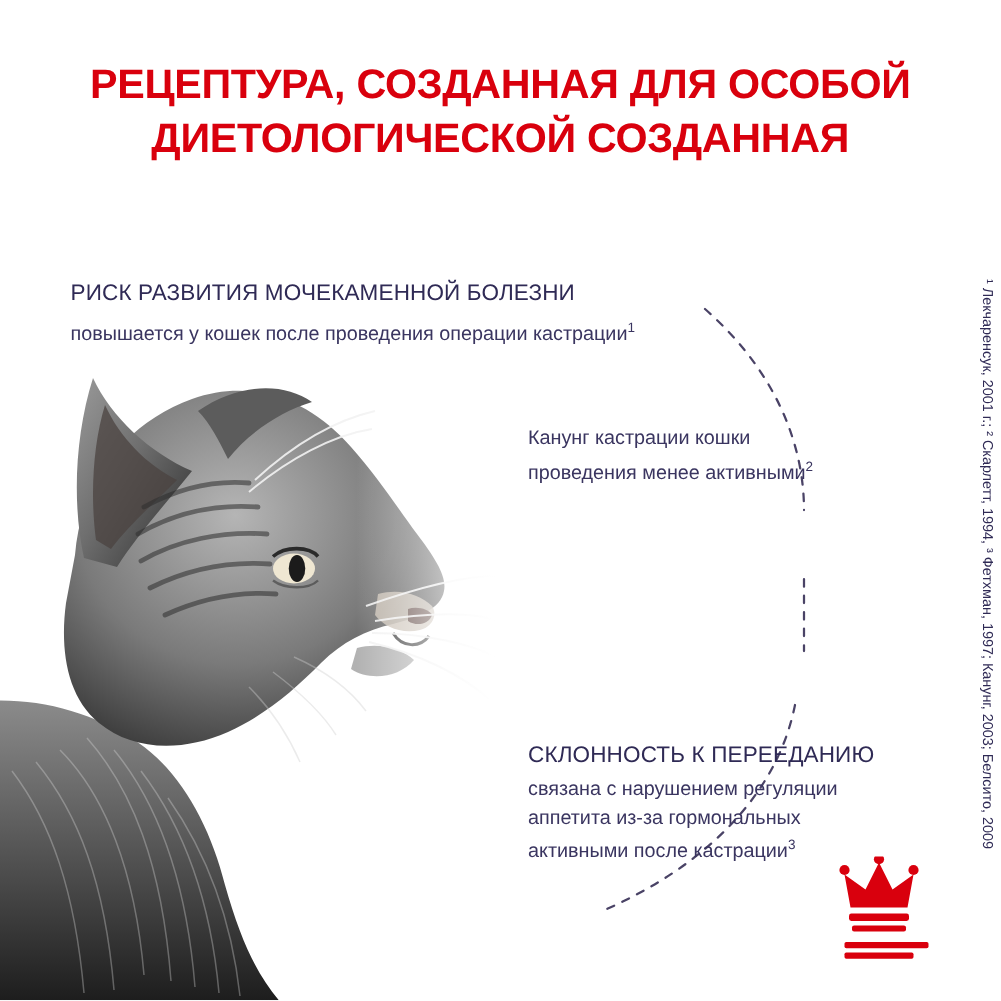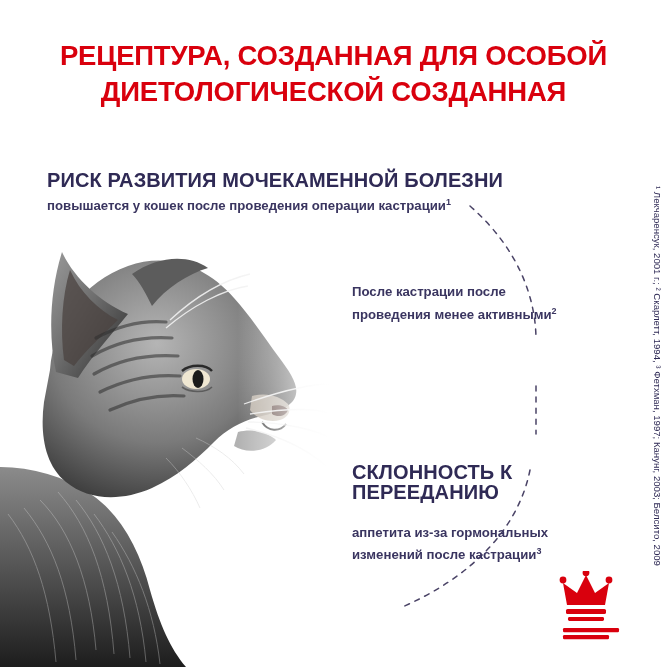--- a/index.html
+++ b/index.html
@@ -46,38 +46,37 @@
     width: 330px;
     height: 497px;
     overflow: hidden;
   }
   .cat-photo svg { display: block; }
 
   
   .block { position: absolute; }
   .block .title {
     color: #2f2a55;
-    font-weight: bold;
-    font-size: 20px;
+    font-weight: normal;
+    font-size: 15px;
     line-height: 20px;
     letter-spacing: 0.1px;
-    margin: 0 0 3px 0;
+    margin: 16px 0 3px 0;
   }
   .block .body {
     color: #3a3560;
     font-size: 13.2px;
     line-height: 18.5px;
     margin: 0;
-    font-weight: bold;
   }
   .block .body sup, .block .title sup { font-size: 9px; }
 
   #block-1 { left: 47px; top: 170px; width: 480px; }
   #block-2 { left: 352px; top: 283px; width: 290px; }
-  #block-3 { left: 352px; top: 462px; width: 300px; }
+  #block-3 { left: 352px; top: 478px; width: 300px; }
 
   
   .arcs {
     position: absolute;
     left: 0; top: 0;
     width: 667px; height: 667px;
     pointer-events: none;
   }
 
   
@@ -211,31 +210,31 @@
     </g>
   </svg>
 
   <div class="block" id="block-1">
     <p class="title">РИСК РАЗВИТИЯ МОЧЕКАМЕННОЙ БОЛЕЗНИ</p>
     <p class="body"><span>повышается у кошек после проведения операции кастрации</span><sup>1</sup></p>
   </div>
 
   <div class="block" id="block-2">
     <p class="body">
-      <span>После кастрации после</span><br>
+      <span>Канунг кастрации кошки</span><br>
       <span>проведения менее активными</span><sup>2</sup>
     </p>
   </div>
 
   <div class="block" id="block-3">
     <p class="title">СКЛОННОСТЬ К ПЕРЕЕДАНИЮ</p>
     <p class="body">
-      <br>
+      <span>связана с нарушением регуляции</span><br>
       <span>аппетита из-за гормональных</span><br>
-      <span>изменений после кастрации</span><sup>3</sup>
+      <span>активными после кастрации</span><sup>3</sup>
     </p>
   </div>
 
   <div class="footnote">¹ Лекчаренсук, 2001 г.; ² Скарлетт, 1994, ³ Фетхман, 1997; Канунг, 2003; Белсито, 2009</div>
 
   <div class="logo">
     <svg width="78" height="74" viewBox="0 0 78 74" xmlns="http://www.w3.org/2000/svg" role="img" aria-label="Royal Canin">
       <g fill="#d9000d">
 
         <path d="M8 34 L4 12 L18 22 L27 4 L36 22 L50 12 L46 34 Z"></path>

